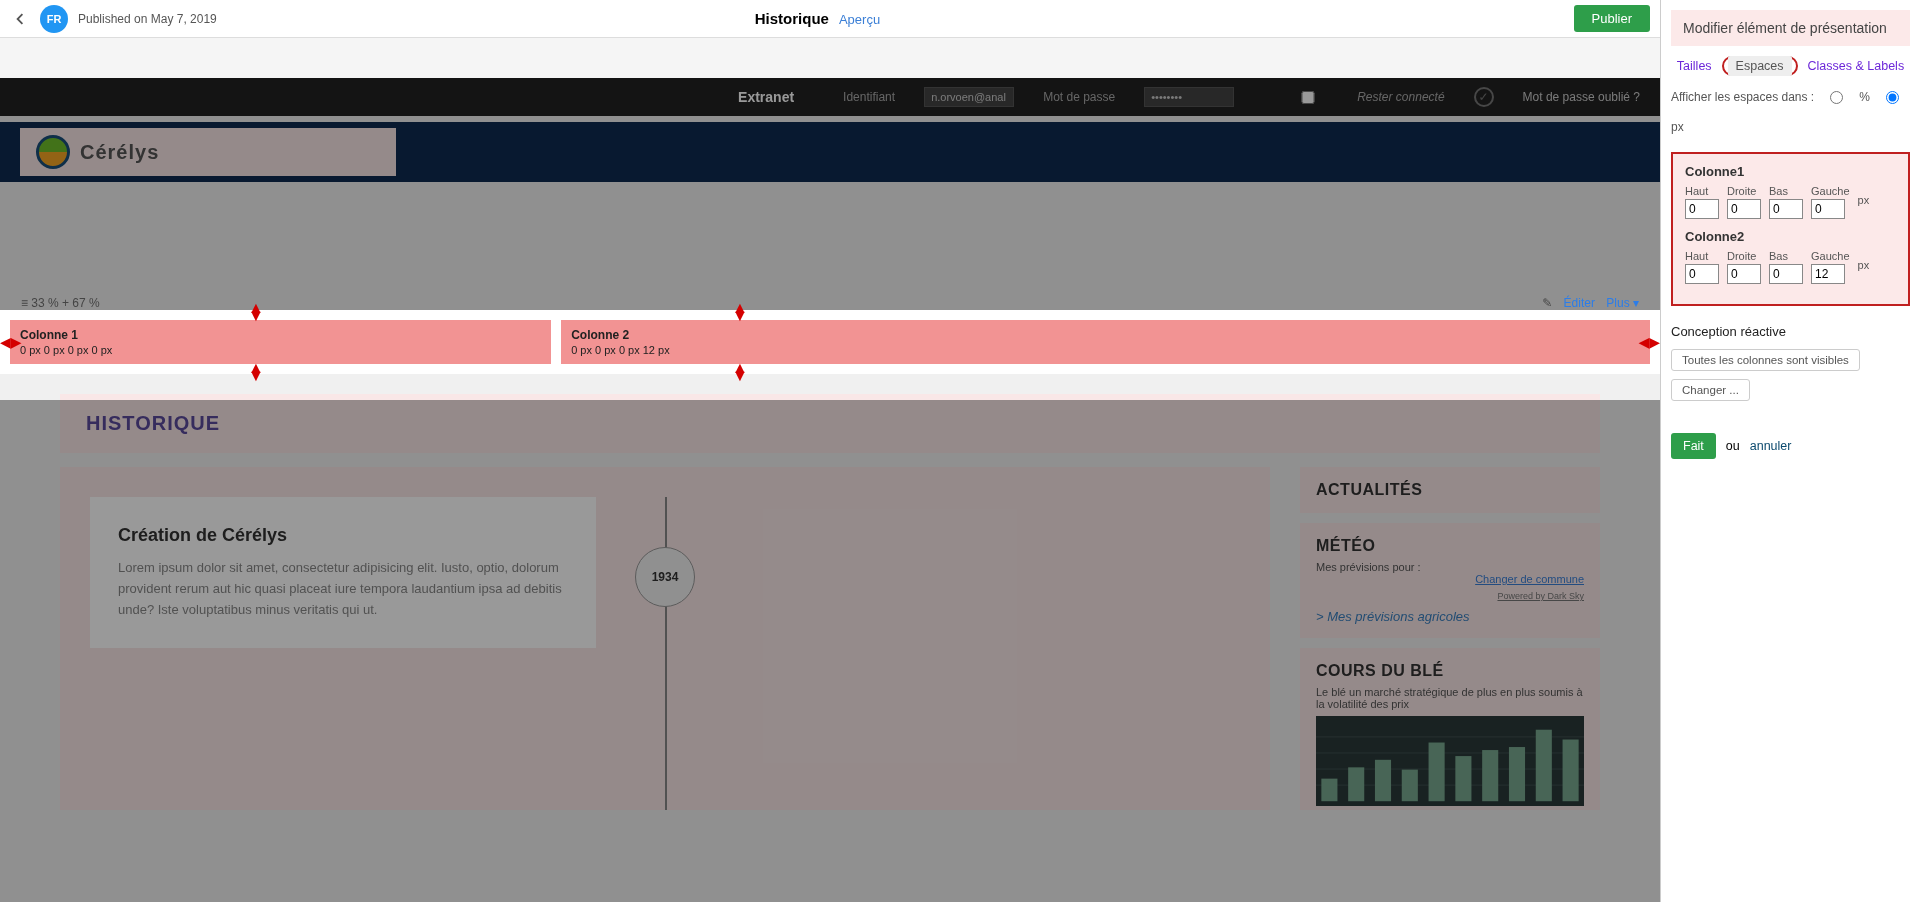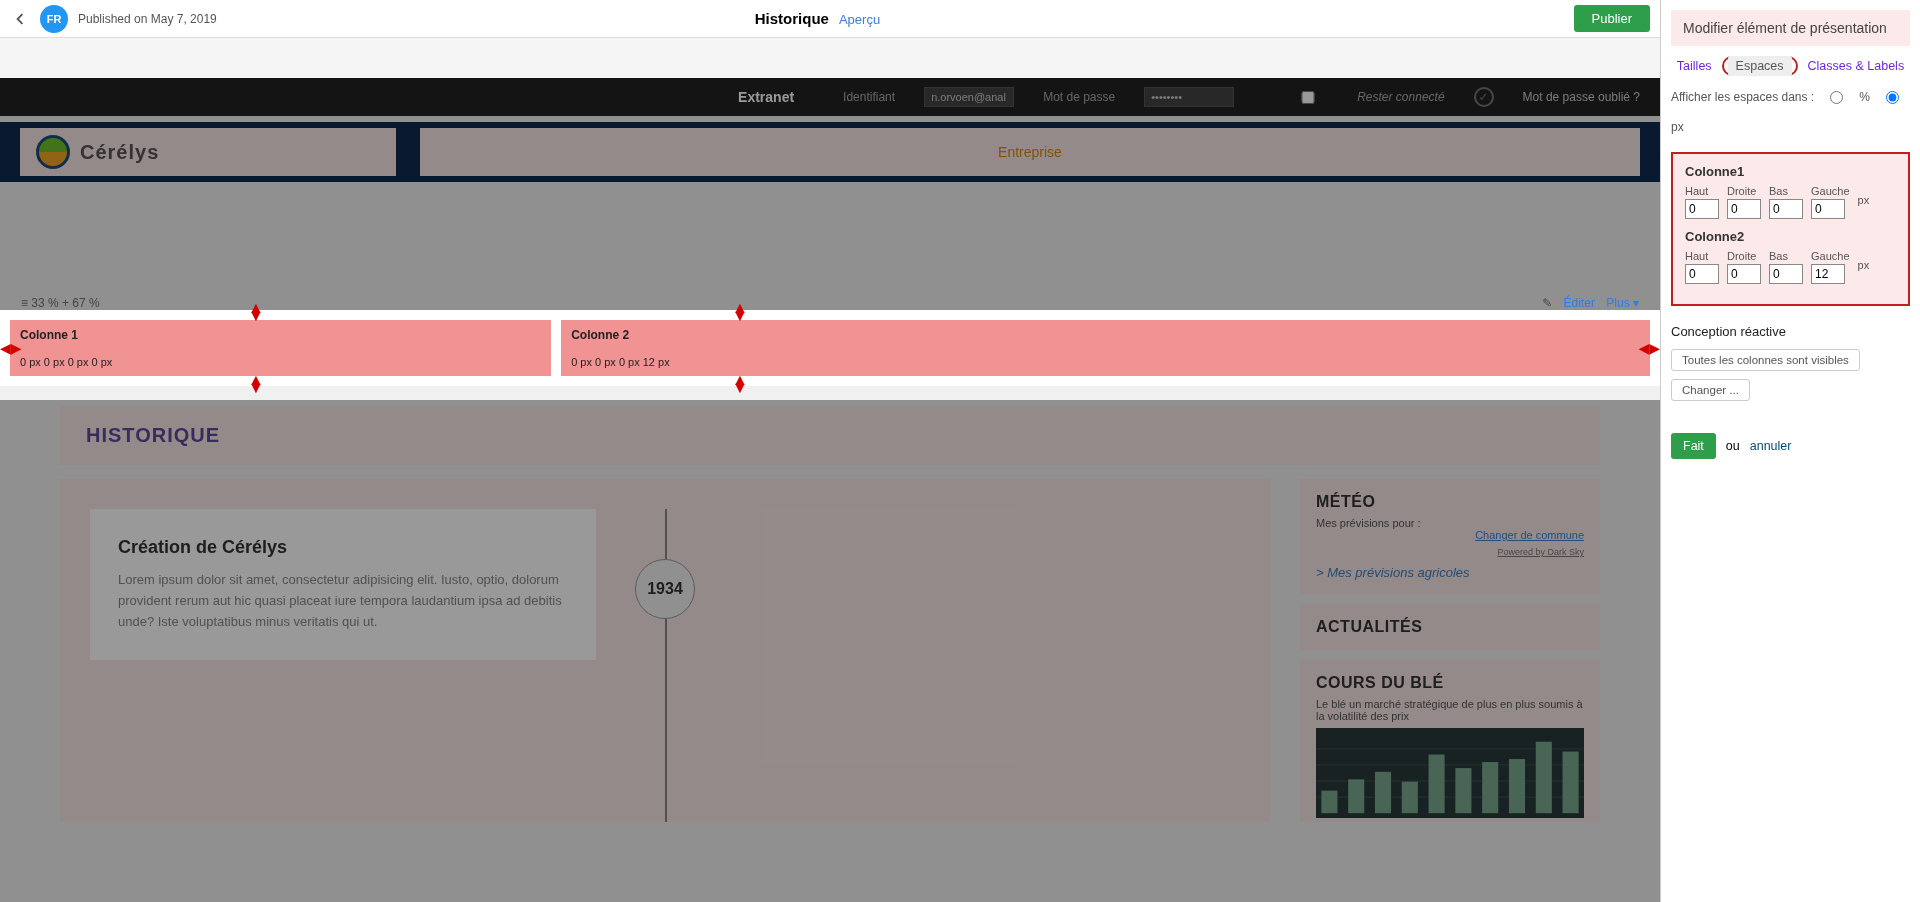--- a/index.html
+++ b/index.html
@@ -41,35 +41,35 @@
 
 
 .editor-strip { margin-top: 110px; position: relative; z-index: 20; }
 .editor-topline { display: flex; justify-content: space-between; padding: 0 21px; font-size: 12px; color: #444; height: 18px; align-items: flex-end; gap: 42px; }
 .editor-topline a { color: #2b7de9; text-decoration: none; margin-left: 8px; }
 .cols-container { background: #fff; padding: 10px; display: flex; gap: 10px; position: relative; }
 .col { background: #f29393; padding: 8px 10px; color: #222; }
 .col1 { width: 33%; }
 .col2 { flex: 1; }
 .col-title { font-size: 12px; font-weight: bold; }
-.col-sub { font-size: 11px; margin-top: 14px; }
+.col-sub { font-size: 11px; margin-top: 2px; }
 
 .red-arrow-v { position: absolute; color: #d40000; font-size: 16px; line-height: 8px; z-index: 25; pointer-events: none; display: flex; flex-direction: column; }
 .red-arrow-h { position: absolute; color: #d40000; font-size: 14px; line-height: 10px; z-index: 25; pointer-events: none; }
 
 
 .content-body { padding: 20px 60px; position: relative; }
 .card-main { background: #f9e7e7; padding: 18px 26px; margin-bottom: 14px; }
 .card-title { color: #5a4a9c; font-weight: bold; font-size: 20px; letter-spacing: 1px; }
 .layout-row { display: flex; gap: 30px; }
 .timeline-area { flex: 1; background: #f9e7e7; padding: 30px 30px; position: relative; min-height: 320px; }
 .side-area { width: 300px; display: flex; flex-direction: column; gap: 10px; }
 
 .timeline-line { position: absolute; left: 50%; top: 30px; bottom: 0; width: 2px; background: #888; }
-.year-bubble { position: absolute; top: 80px; left: 50%; transform: translateX(-50%); background: #f0f0f0; border: 1px solid #999; border-radius: 50%; width: 60px; height: 60px; display: flex; align-items: center; justify-content: center; font-weight: bold; color: #333; font-size: 16px; }
+.year-bubble { position: absolute; top: 80px; left: 50%; transform: translateX(-50%); background: #f0f0f0; border: 1px solid #999; border-radius: 50%; width: 60px; height: 60px; display: flex; align-items: center; justify-content: center; font-weight: bold; color: #333; font-size: 12px; }
 .event-card { background: #fff; width: 44%; padding: 28px; }
 .event-title { font-weight: bold; color: #333; font-size: 18px; }
 .event-body { color: #888; font-size: 13px; margin-top: 12px; line-height: 1.6; }
 
 .side-box { background: #f9e7e7; padding: 14px 16px; }
 .side-head { font-weight: bold; color: #333; font-size: 16px; letter-spacing: 0.5px; }
 .side-sub { font-size: 11px; color: #555; margin-top: 6px; }
 .side-link { color: #3b7fd6; float: right; font-size: 11px; text-decoration: underline; }
 .side-tiny { font-size: 9px; color: #777; float: right; text-decoration: underline; }
 .side-linkbig { color: #3a7fbf; font-style: italic; font-size: 13px; }
@@ -146,23 +146,20 @@
           </span>
           <span class="remember-circle">✓</span>
           <span class="forgot">Mot de passe oublié ?</span>
         </div>
 
         <div class="logo-row">
           <div class="logo-box">
             <span class="logo-circle"></span>
             <span class="logo-text">Cérélys</span>
           </div>
-          <div class="nav-box">
-            <span class="nav-link">Entreprise</span>
-          </div>
         </div>
 
         <div class="editor-strip">
           <div class="editor-topline">
             <span>≡ <span>33 % + 67 %</span></span>
             <span>
               ✎ <a>Éditer</a>
               <a><span>Plus</span> ▾</a>
             </span>
           </div>
@@ -194,36 +191,36 @@
             <div class="timeline-area">
               <div class="timeline-line"></div>
               <div class="year-bubble">1934</div>
               <div class="event-card">
                 <div class="event-title">Création de Cérélys</div>
                 <div class="event-body">Lorem ipsum dolor sit amet, consectetur adipisicing elit. Iusto, optio, dolorum provident rerum aut hic quasi placeat iure tempora laudantium ipsa ad debitis unde? Iste voluptatibus minus veritatis qui ut.</div>
               </div>
             </div>
 
             <div class="side-area">
+              <div class="side-box">
+                <div class="side-head">ACTUALITÉS</div>
+              </div>
+
               <div class="side-box">
                 <div class="side-head">MÉTÉO</div>
                 <div class="side-sub">Mes prévisions pour :</div>
                 <div>
                     <a class="side-link">Changer de commune</a>
                   </div>
                 <br>
                 <div>
                     <a class="side-tiny">Powered by Dark Sky</a>
                   </div>
                 <br>
                 <div class="side-linkbig">&gt; Mes prévisions agricoles</div>
-              </div>
-
-              <div class="side-box">
-                <div class="side-head">ACTUALITÉS</div>
               </div>
 
               <div class="side-box" style="padding-bottom:0;">
                 <div class="side-head">COURS DU BLÉ</div>
                 <div class="side-sub">Le blé un marché stratégique de plus en plus soumis à la volatilité des prix</div>
                 <svg class="chart-svg bar" id="mini-chart" viewBox="0 0 300 90">
                     <line x1="0" x2="300" y1="72" y2="72" stroke="#5a6a6a" stroke-width="0.5"></line>
                     <line x1="0" x2="300" y1="54" y2="54" stroke="#5a6a6a" stroke-width="0.5"></line>
                     <line x1="0" x2="300" y1="36" y2="36" stroke="#5a6a6a" stroke-width="0.5"></line>
                     <line x1="0" x2="300" y1="18" y2="18" stroke="#5a6a6a" stroke-width="0.5"></line>

